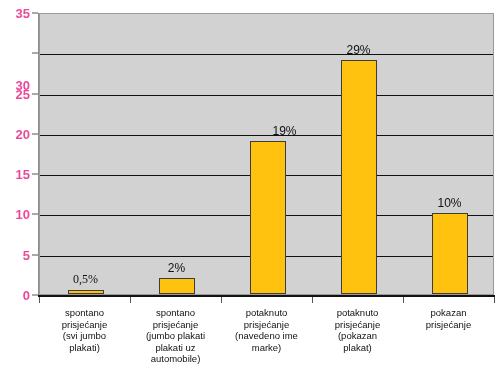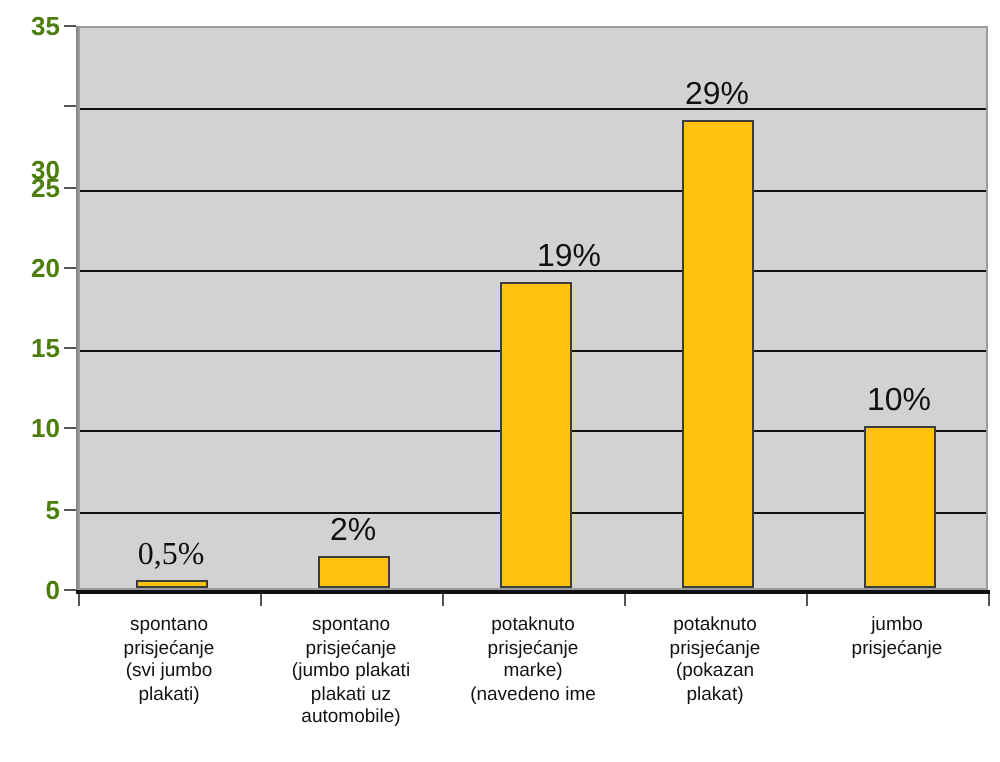--- a/index.html
+++ b/index.html
@@ -30,21 +30,21 @@
     height: 302px;
   }
   .y-tick {
     position: absolute;
     right: 0;
     width: 30px;
     text-align: right;
     font-size: 13px;
     font-weight: 700;
     line-height: 1;
-    color: #4d7c0f;
+    color: #ec4899;
     transform: translateY(-50%);
   }
 
   
   .y-tick-mark {
     position: absolute;
     left: 32px;
     width: 6px;
     height: 1px;
     background: #555555;
@@ -102,21 +102,21 @@
     width: 36px;
     background: #ffc20e;
     border: 1px solid #3c3c3c;
     box-sizing: border-box;
   }
   .bar-value {
     position: absolute;
     left: 50%;
     transform: translateX(-50%);
     white-space: nowrap;
-    font-size: 16px;
+    font-size: 12px;
     font-weight: 400;
     color: #111111;
     font-family: "Liberation Sans", sans-serif;
   }
 
   
   .x-axis-line {
     position: absolute;
     left: 38px;
     top: 295px;
@@ -218,31 +218,31 @@
       <div class="x-label" style="left: 91px; width: 91px;">
         <div>spontano</div>
         <div>prisjećanje</div>
         <div>(jumbo plakati</div>
         <div>plakati uz</div>
         <div>automobile)</div>
       </div>
       <div class="x-label" style="left: 182px; width: 91px;">
         <div>potaknuto</div>
         <div>prisjećanje</div>
+        <div>(navedeno ime</div>
         <div>marke)</div>
-        <div>(navedeno ime</div>
       </div>
       <div class="x-label" style="left: 273px; width: 91px;">
         <div>potaknuto</div>
         <div>prisjećanje</div>
         <div>(pokazan</div>
         <div>plakat)</div>
       </div>
       <div class="x-label" style="left: 364px; width: 91px;">
-        <div>jumbo</div>
+        <div>pokazan</div>
         <div>prisjećanje</div>
       </div>
     </div>
 
 <div class="y-tick-mark" style="top: 295px;"></div>
     <div class="y-tick-mark" style="top: 254.714px;"></div>
     <div class="y-tick-mark" style="top: 214.429px;"></div>
     <div class="y-tick-mark" style="top: 174.143px;"></div>
     <div class="y-tick-mark" style="top: 133.857px;"></div>
     <div class="y-tick-mark" style="top: 93.5714px;"></div>

